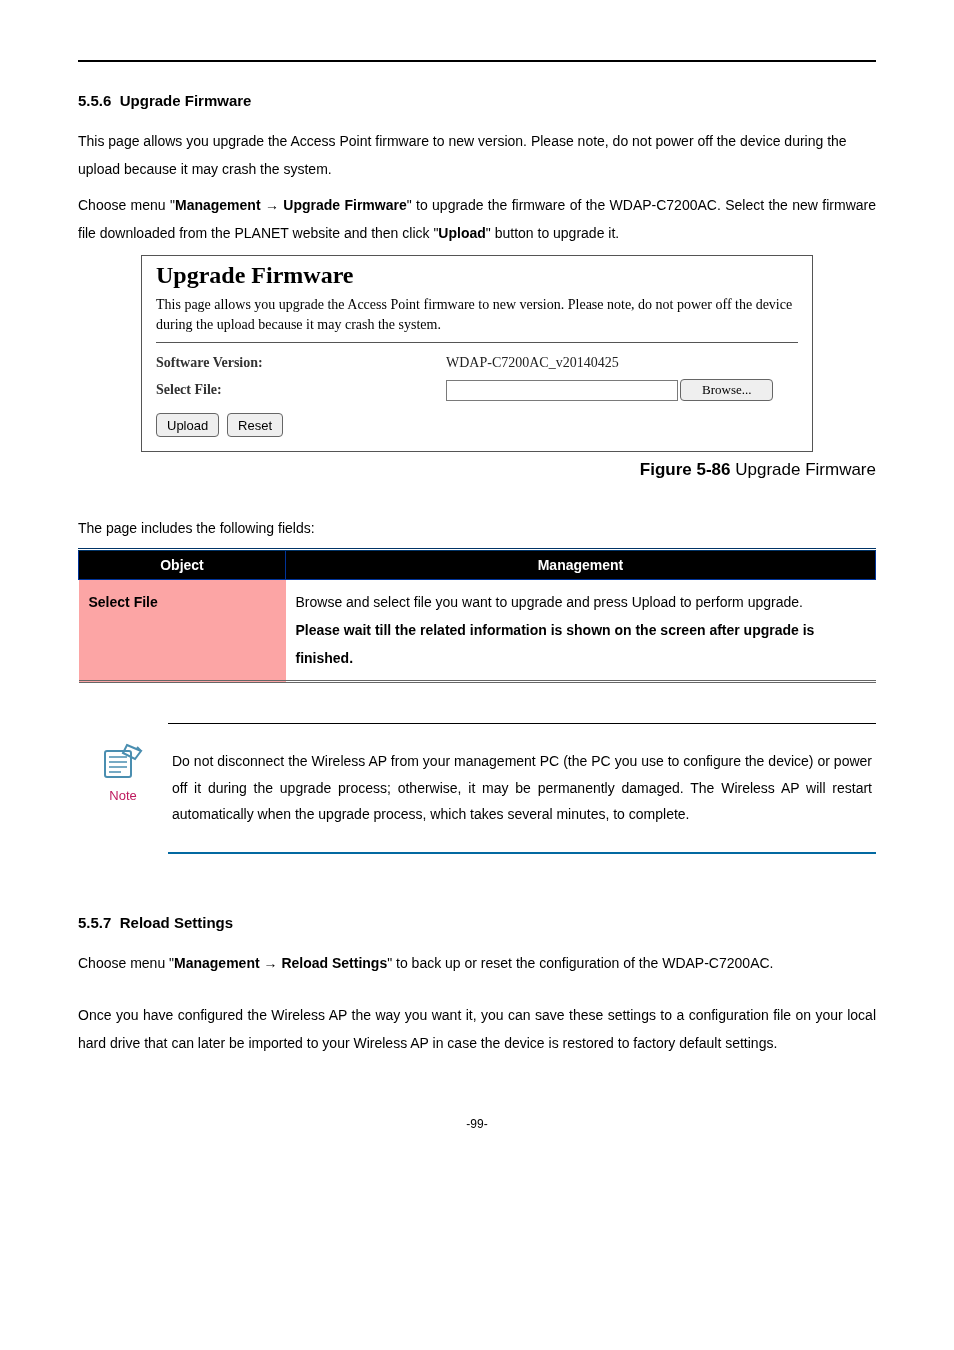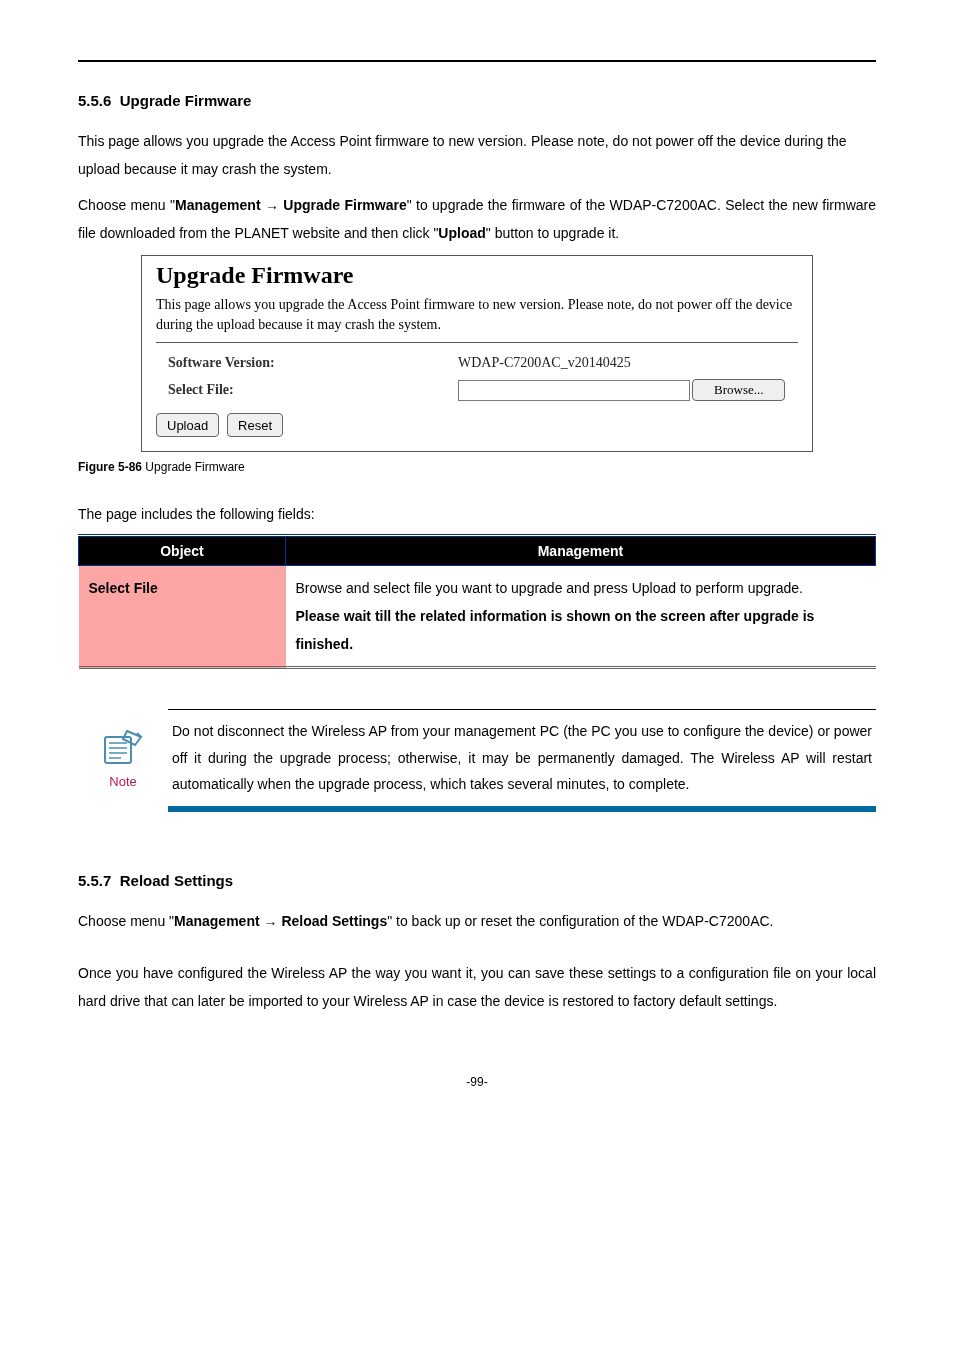--- a/index.html
+++ b/index.html
@@ -64,21 +64,20 @@
     border: none;
     border-top: 1px solid #555;
     margin: 6px 0 12px 0;
   }
   .ss-row {
     display: flex;
     align-items: center;
     margin-bottom: 8px;
     font-family: "Times New Roman", Times, serif;
     font-size: 14px;
-    margin-left: 12px;
   }
   .ss-label {
     width: 290px;
     font-weight: bold;
     color: #333;
   }
   .ss-value {
     color: #222;
   }
   .ss-fileinput-wrap {
@@ -110,23 +109,23 @@
     border-radius: 4px;
     background: #efefef;
     padding: 0 10px;
     margin-right: 4px;
     cursor: pointer;
   }
   .ss-btn-row {
     margin-top: 12px;
   }
   .figure-caption {
-    text-align: left;
-    font-size: 12px;
-    margin: 8px 0 32px 0;
+    text-align: right;
+    font-size: 17px;
+    margin: 8px 0 40px 0;
   }
   .fields-intro {
     margin: 0 0 12px 0;
     font-size: 14px;
   }
   table.desc-table {
     width: 100%;
     border-collapse: collapse;
     margin-bottom: 40px;
   }
@@ -164,22 +163,22 @@
     margin: 0 0 60px 0;
   }
   .note-icon-cell {
     width: 90px;
     text-align: center;
     padding-top: 18px;
   }
   .note-text-cell {
     flex: 1;
     border-top: 1px solid #000;
-    border-bottom: 6px solid #0369a1;
-    padding: 8px 4px;
+    border-bottom: 2px solid #0369a1;
+    padding: 24px 4px;
     line-height: 1.9;
     font-size: 14px;
     text-align: justify;
   }
   .note-icon {
     display: inline-block;
   }
   .note-icon svg {
     display: block;
     margin: 0 auto;

